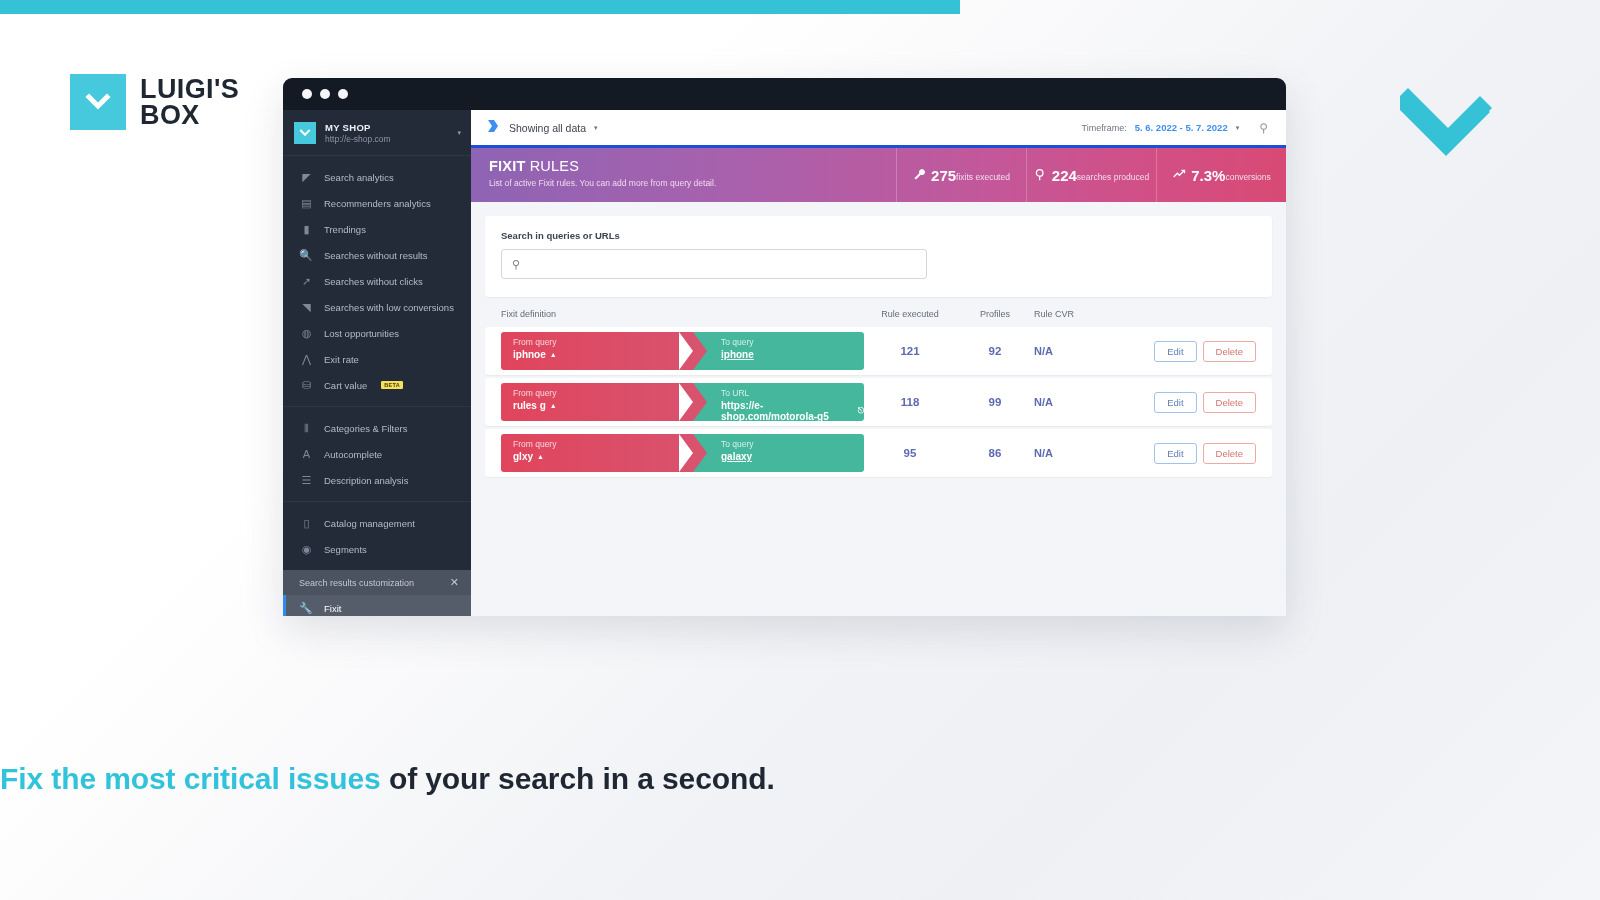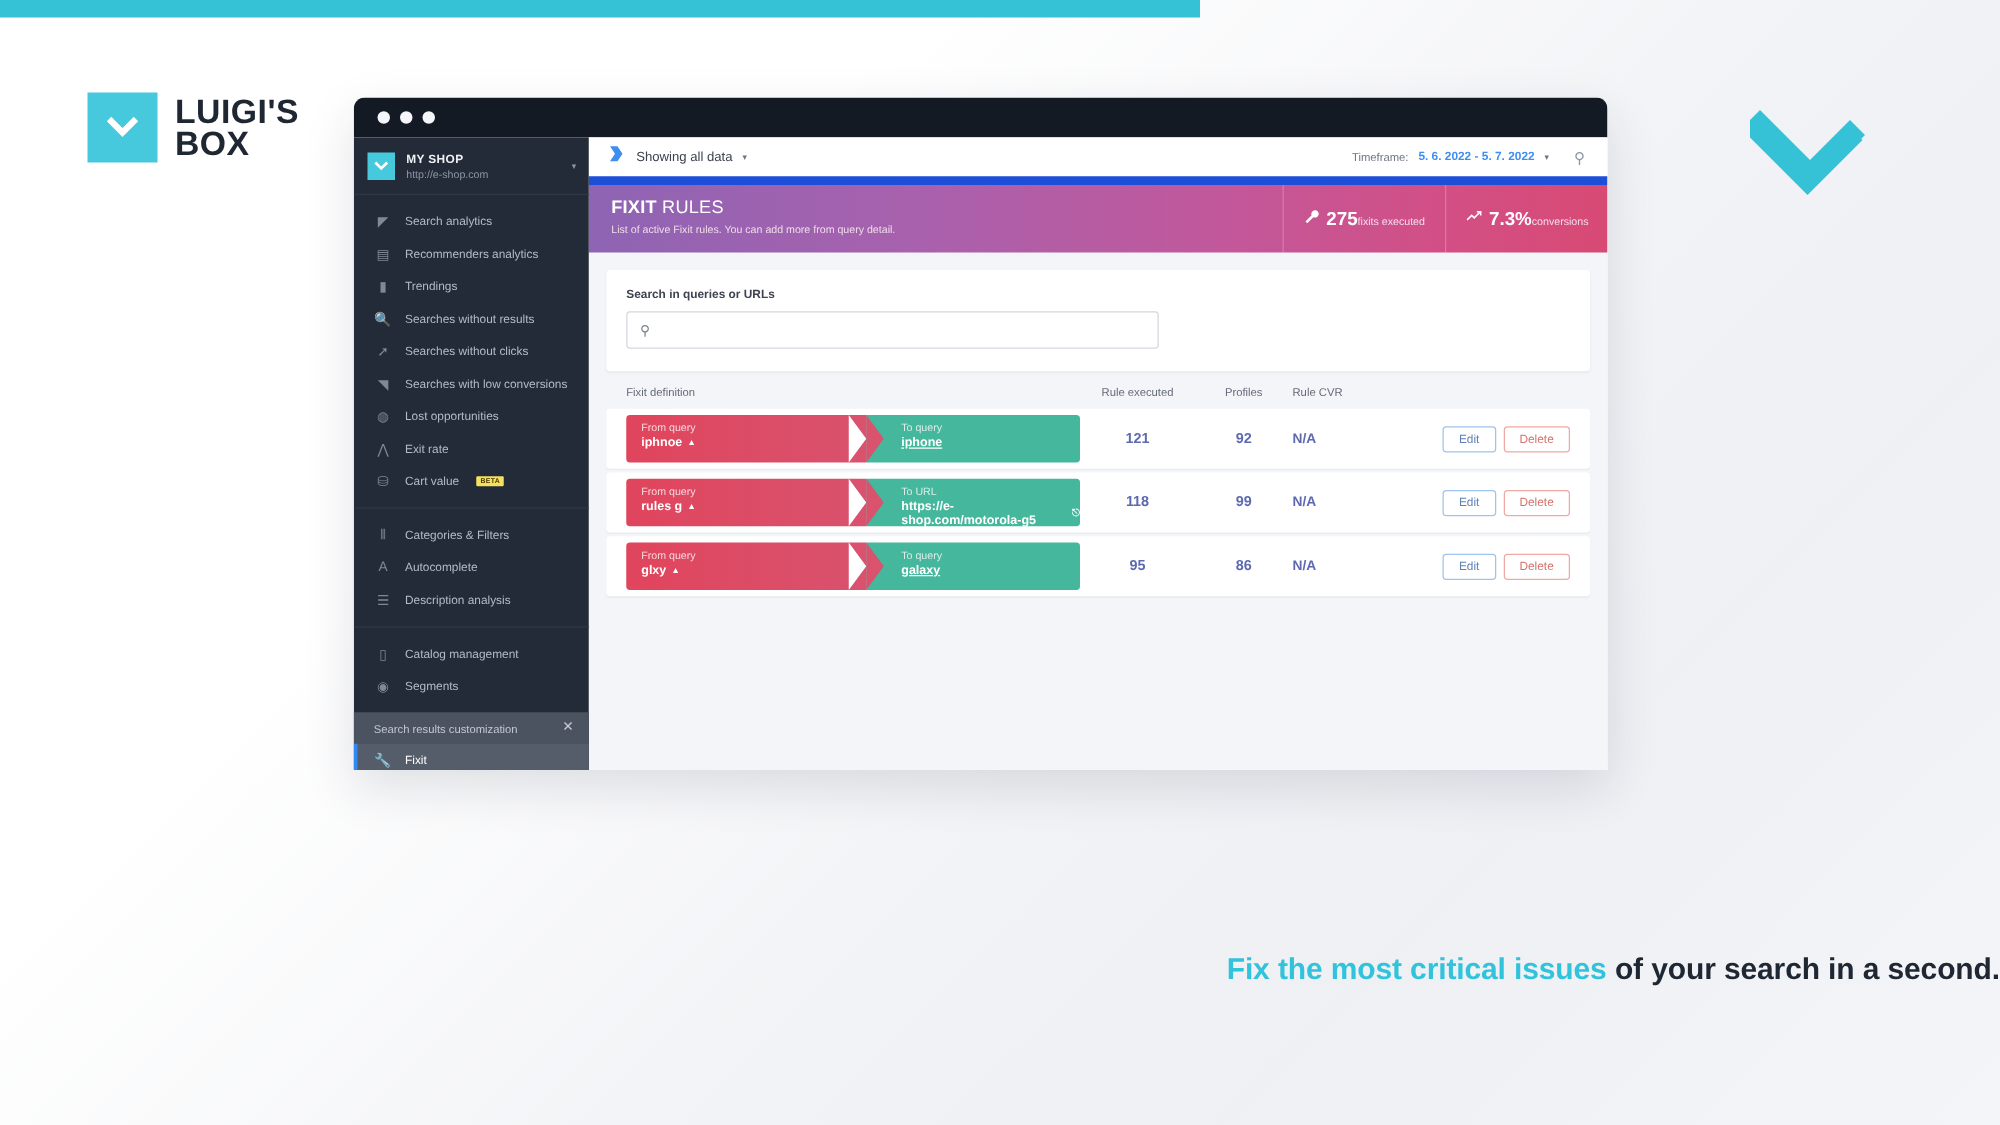--- a/index.html
+++ b/index.html
@@ -113,21 +113,21 @@
   .ukr-heart { width: 16px; height: 15px; position: relative; }
   .ukr-label { font-size: 9px; color: #e8eaee; }
 
   
   .main { flex: 1; background: #f4f5f8; display: flex; flex-direction: column; min-width: 0; }
 
   .topbar {
     height: 38px; background: #fff;
     display: flex; align-items: center; justify-content: space-between;
     padding: 0 18px 0 14px;
-    border-bottom: 7px solid #1d4ed8;
+    border-bottom: 3px solid #1d4ed8;
   }
   .tb-left { display: flex; align-items: center; gap: 8px; }
   .tb-left .lbl { font-size: 10.5px; color: #3d4350; }
   .tb-caret { color: #6d7483; font-size: 7px; }
   .tb-right { display: flex; align-items: center; gap: 8px; }
   .tf-label { font-size: 9px; color: #6d7483; }
   .tf-val { font-size: 9.5px; font-weight: bold; color: #3e8ef0; }
   .tb-search { color: #8e95a3; font-size: 12px; margin-left: 12px; }
 
   
@@ -220,21 +220,21 @@
   .btn {
     font-size: 9.5px; padding: 4px 12px; border-radius: 3px; background: #fff;
     cursor: pointer; font-family: inherit;
   }
   .btn-edit { border: 1px solid #9fc3ec; color: #5f7fb5; }
   .btn-del  { border: 1px solid #efa9a4; color: #d1756e; }
 
   
   .tagline {
     position: absolute; left: 0; right: 0; top: 762px;
-    text-align: right; font-size: 24px; font-weight: bold; color: #1f2733;
+    text-align: left; font-size: 30px; font-weight: bold; color: #1f2733;
     letter-spacing: -.1px;
   }
   .tagline .hl { color: #31c3dc; }
 </style>
 </head>
 <body>
 
 <div class="top-bar"></div>
 
 <div class="brand">
@@ -409,20 +409,32 @@
                   <path d="M11 1.5a3.6 3.6 0 0 0-3.3 5l-6 6 1.8 1.8 6-6A3.6 3.6 0 1 0 11 1.5z" fill="#fff"></path>
                 </svg>
             </span>
             <span>275</span>
           </div>
           <div class="kpi-lbl">fixits executed</div>
         </div>
         <div class="kpi">
           <div class="kpi-val">
             <span>
+              <svg width="13" height="13" viewBox="0 0 16 16" aria-hidden="true">
+                  <circle cx="7" cy="6" r="4" fill="none" stroke="#fff" stroke-width="1.6"></circle>
+                  <path d="M7 10 L7 15" stroke="#fff" stroke-width="1.6"></path>
+                </svg>
+            </span>
+            <span>224</span>
+          </div>
+          <div class="kpi-lbl">searches produced</div>
+        </div>
+        <div class="kpi">
+          <div class="kpi-val">
+            <span>
               <svg width="14" height="13" viewBox="0 0 16 16" aria-hidden="true">
                   <path d="M1.5 11 L6 6.5 L8.5 9 L14.5 3" fill="none" stroke="#fff" stroke-width="1.6"></path>
                   <path d="M11 3 L14.8 3 L14.8 6.6" fill="none" stroke="#fff" stroke-width="1.6"></path>
                 </svg>
             </span>
             <span>7.3%</span>
           </div>
           <div class="kpi-lbl">conversions</div>
         </div>
       </div>

